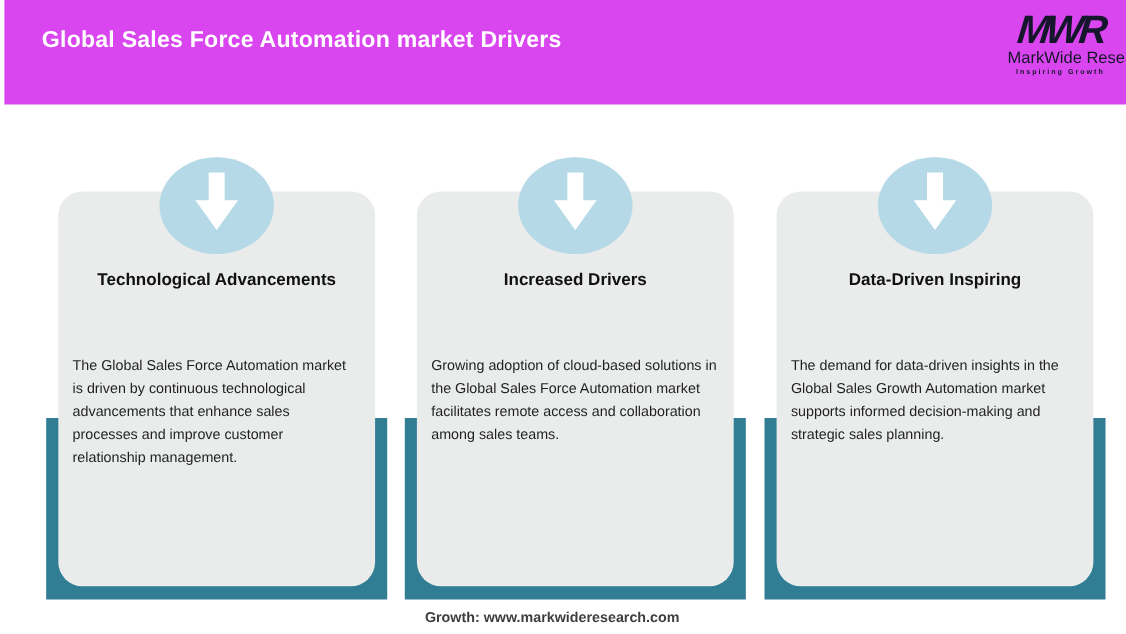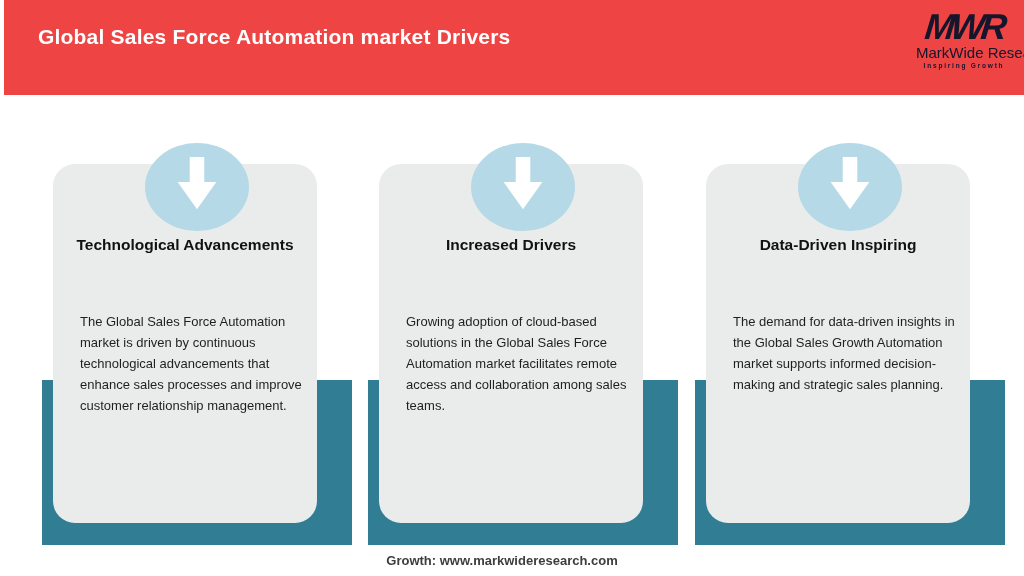--- a/index.html
+++ b/index.html
@@ -12,21 +12,21 @@
     height: 576px;
     background: #ffffff;
     overflow: hidden;
   }
 
   
   .header-band {
     position: absolute;
     left: 4px; top: 0; right: 0;
     height: 95px;
-    background: #ef4444;
+    background: #d946ef;
   }
   .header-title {
     position: absolute;
     left: 34px; top: 25px;
     font-size: 21px;
     font-weight: bold;
     color: #ffffff;
     letter-spacing: 0.2px;
   }
 
@@ -70,41 +70,41 @@
     background: #307d94;
     z-index: 1;
   }
   .shadow-1 { left: 42px; }
   .shadow-2 { left: 368px; }
   .shadow-3 { left: 695px; }
 
   
   .card {
     position: absolute;
-    top: 164px;
-    width: 264px;
+    top: 174px;
+    width: 288px;
     height: 359px;
     background: #e9eceb;
     border-radius: 22px;
     z-index: 2;
   }
   .card-1 { left: 53px; }
   .card-2 { left: 379px; }
   .card-3 { left: 706px; }
 
   .card-title {
     margin-top: 72px;
     text-align: center;
     font-size: 15.5px;
     font-weight: bold;
     color: #111111;
   }
   .card-body {
     margin-top: 57px;
-    padding: 0 15px 0 27px;
+    padding: 0 15px 0 13px;
     font-size: 13px;
     line-height: 21px;
     color: #1f1f1f;
   }
 
   
   .arrow-circle {
     position: absolute;
     top: 143px;
     width: 104px;

